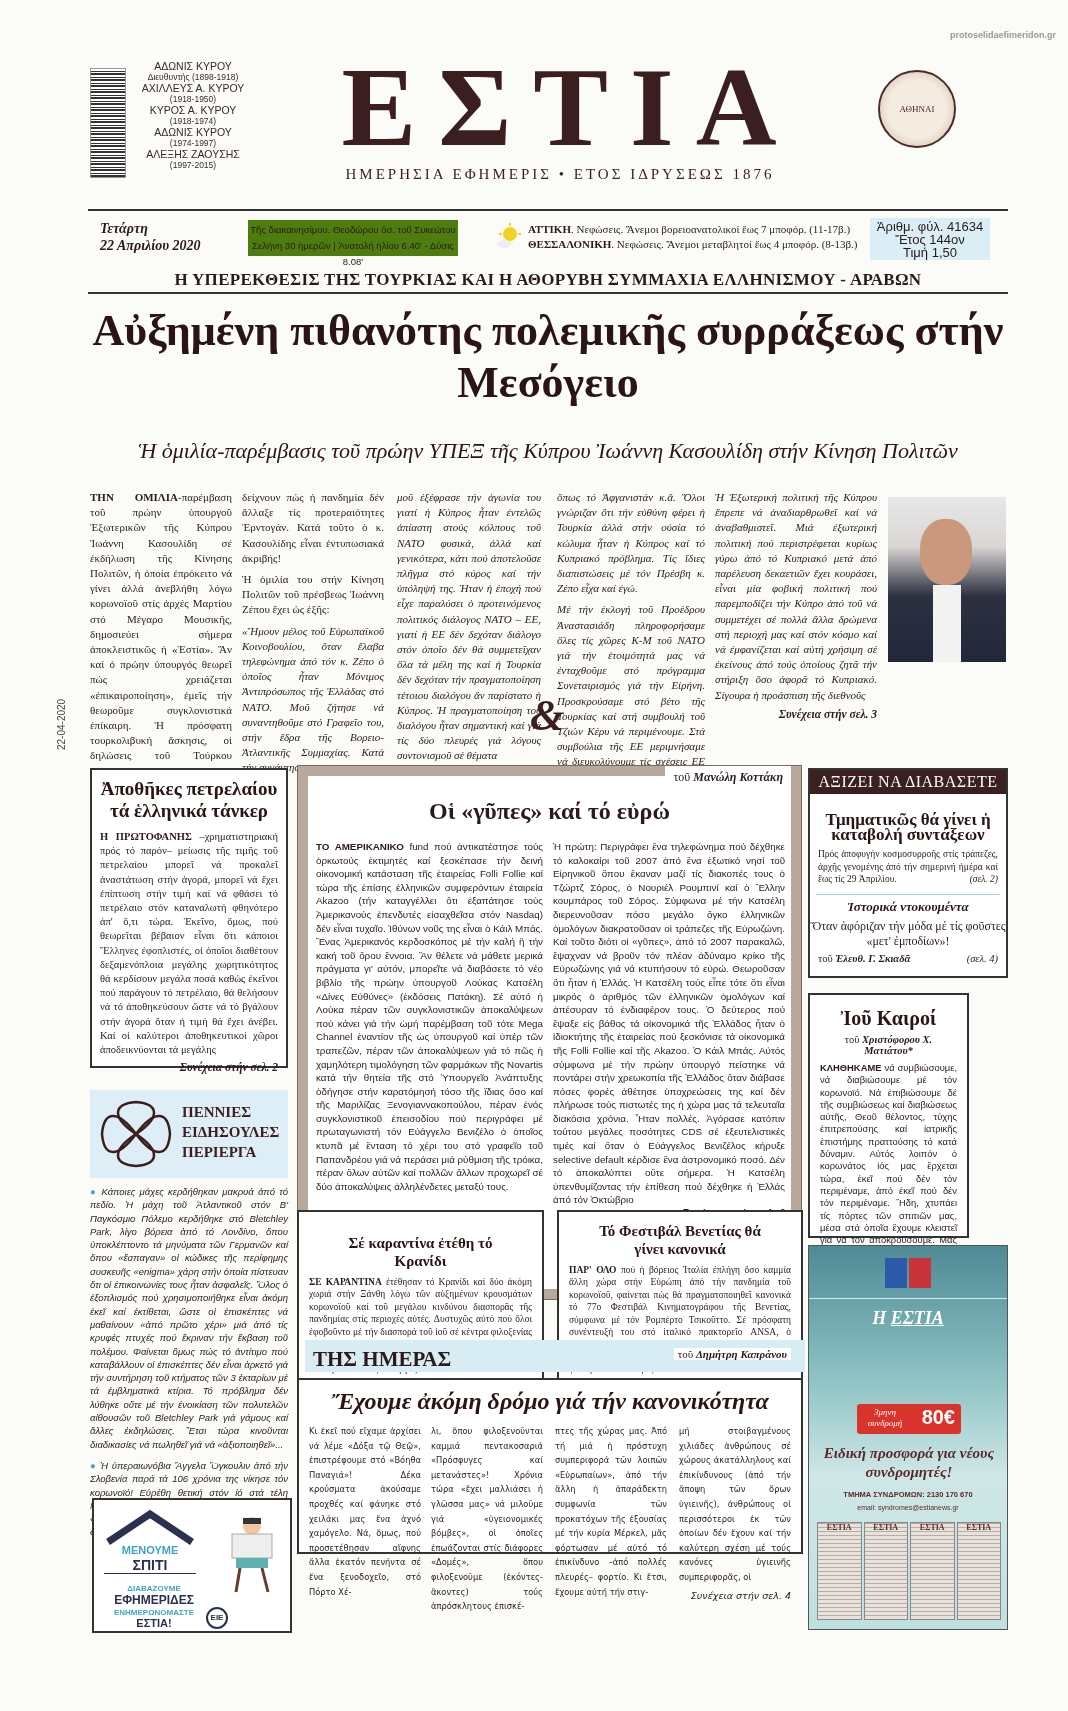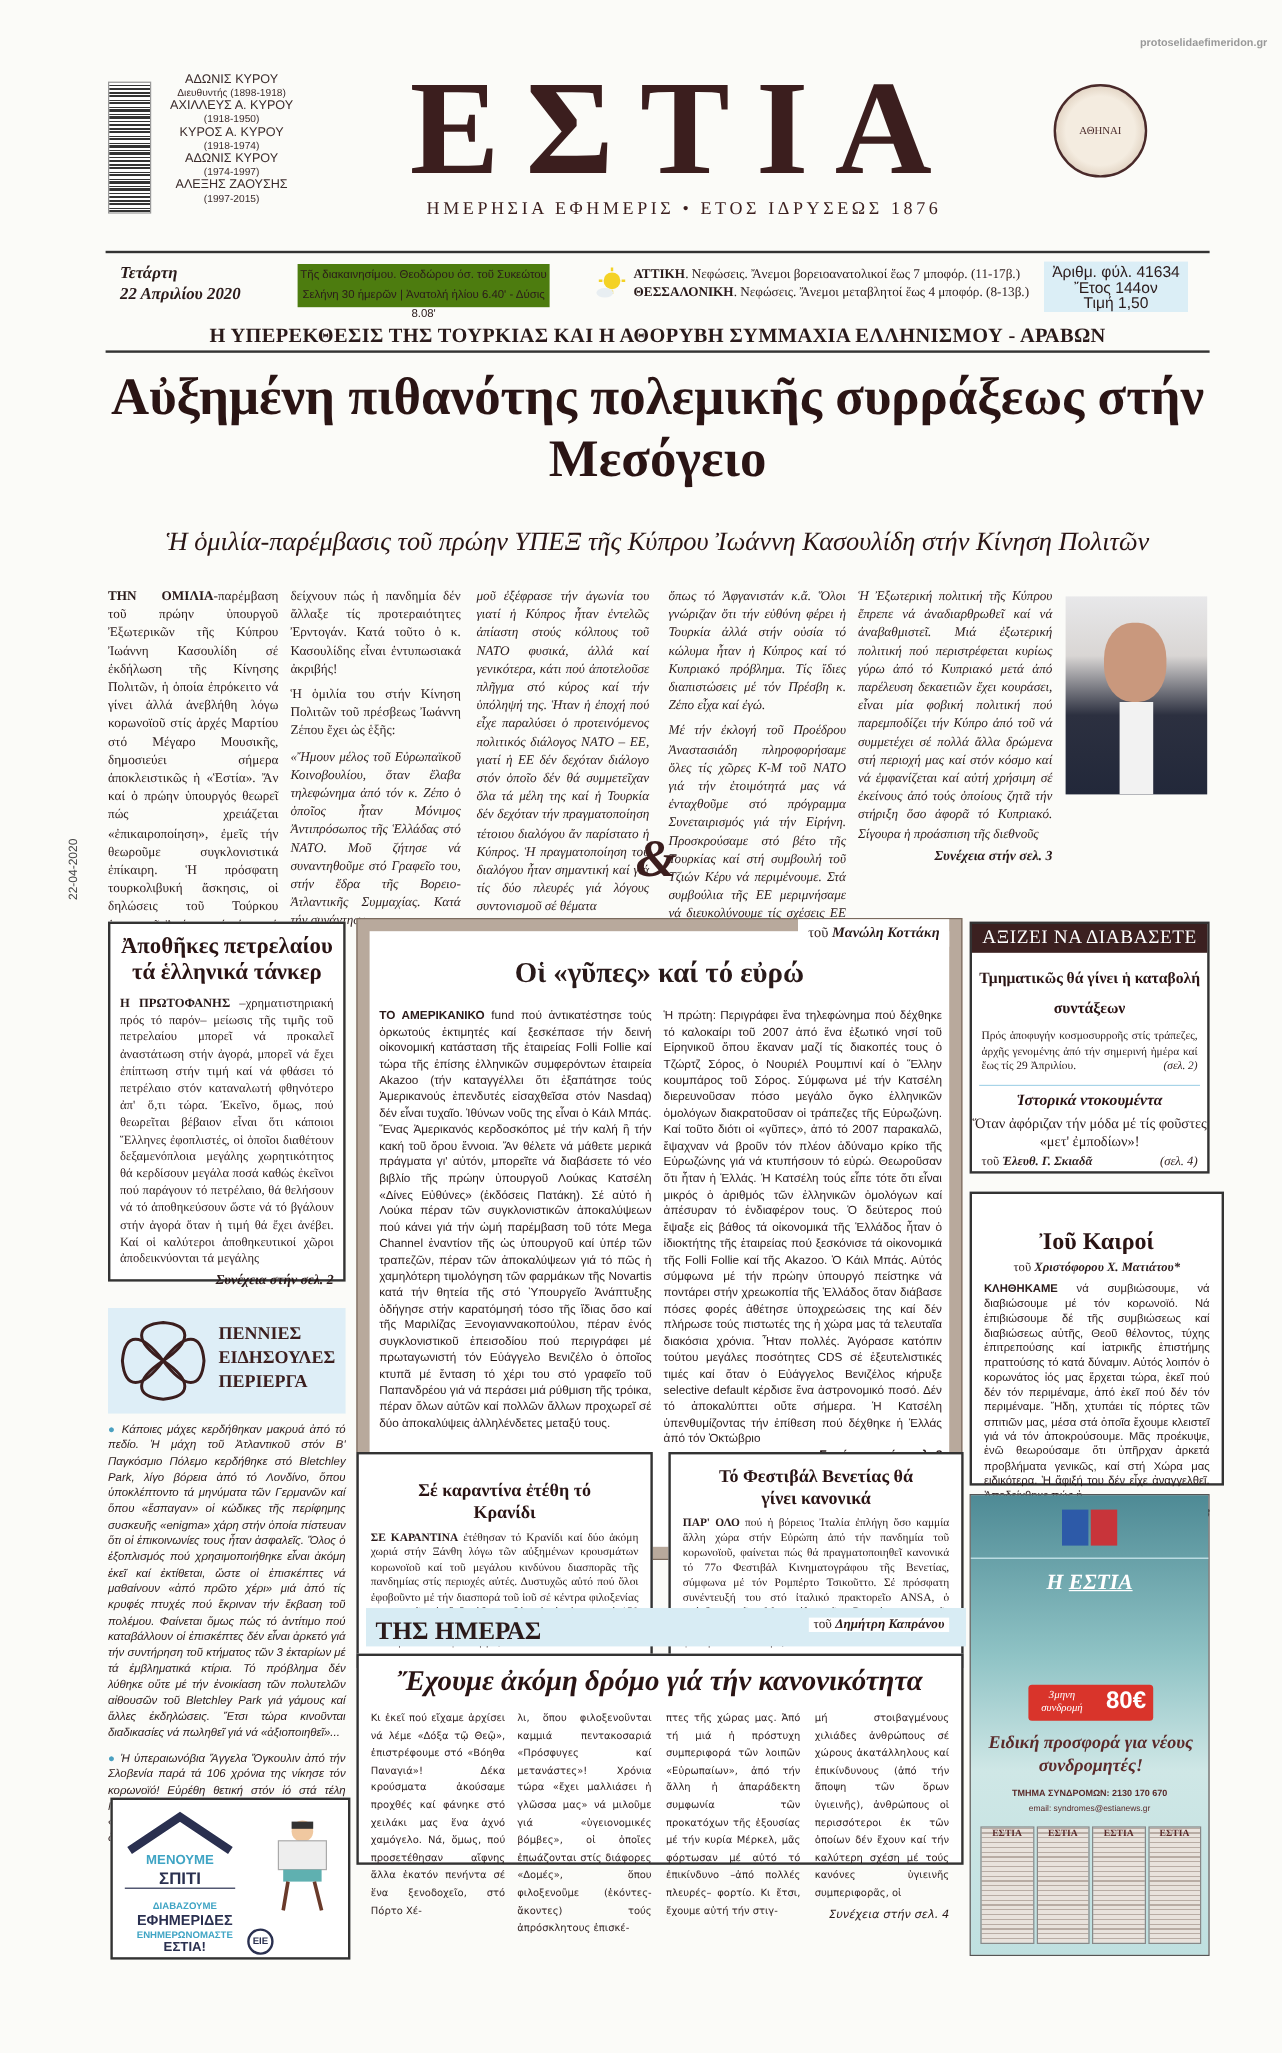--- a/index.html
+++ b/index.html
@@ -4,21 +4,21 @@
 <style>
   *{box-sizing:border-box;margin:0;padding:0}
   body{width:1068px;height:1711px;background:#fbfbf8;font-family:"Liberation Serif",serif;color:#2a1a1a;position:relative;overflow:hidden}
   .abs{position:absolute}
   .watermark{right:12px;top:30px;font-family:"Liberation Sans",sans-serif;font-size:9px;color:#999;font-weight:bold}
   .barcode{left:90px;top:68px;width:36px;height:110px;border:1px solid #999;background:repeating-linear-gradient(0deg,#333 0 2px,#fff 2px 3px,#333 3px 4px,#fff 4px 6px);}
   .founders{left:138px;top:60px;width:110px;text-align:center;font-family:"Liberation Sans",sans-serif;color:#3a2a2a}
   .founders .n{font-size:10.5px;line-height:12px}
   .founders .y{font-size:8.5px;line-height:10px}
   .masthead{left:280px;top:52px;width:580px;text-align:center;font-size:112px;font-weight:bold;color:#3b1e1e;letter-spacing:22px;line-height:110px;font-family:"Liberation Serif",serif}
-  .subtitle{left:275px;top:166px;width:590px;text-align:center;font-size:15px;letter-spacing:3px;color:#3b1e1e}
+  .subtitle{left:265px;top:166px;width:590px;text-align:center;font-size:15px;letter-spacing:3px;color:#3b1e1e}
   .seal{left:878px;top:70px;width:78px;height:78px;border-radius:50%;border:2px solid #4a2a2a;background:radial-gradient(circle,#f4ece0 55%,#e5d8c8 70%,#fff 72%);display:flex;align-items:center;justify-content:center;font-size:9px;color:#4a2a2a}
   .rule{left:88px;top:209px;width:920px;height:2px;background:#333}
   .date{left:100px;top:220px;width:130px;font-style:italic;font-weight:bold;font-size:14px;line-height:17px}
   .feast{left:248px;top:220px;width:210px;height:36px;background:#4d7c0f;font-family:"Liberation Sans",sans-serif;font-size:9.5px;text-align:center;line-height:16px;padding-top:2px}
   .weather{left:528px;top:222px;width:340px;font-size:11px;line-height:15px}
   .sun{left:496px;top:222px;width:28px;height:28px}
   .issue{left:870px;top:218px;width:120px;height:42px;background:#dbeef6;font-family:"Liberation Sans",sans-serif;font-size:13px;text-align:center;line-height:13px;padding-top:2px}
   .kicker{left:88px;top:270px;width:920px;text-align:center;font-weight:bold;font-size:17px;letter-spacing:.3px;border-bottom:2px solid #333;padding-bottom:2px}
   .headline{left:88px;top:305px;width:920px;text-align:center;font-weight:bold;font-size:44px;line-height:52px;color:#2a1414}
   .deck{left:88px;top:438px;width:920px;text-align:center;font-style:italic;font-size:22px;color:#2a1414}
@@ -201,29 +201,29 @@
   <div class="col" style="left:132px;top:44px;width:112px;font-family:'DejaVu Sans',sans-serif;font-size:8.3px;line-height:14.6px">λι, ὅπου φιλοξενοῦνται καμμιά πεντακοσαριά «Πρόσφυγες καί μετανάστες»! Χρόνια τώρα «ἔχει μαλλιάσει ἡ γλῶσσα μας» νά μιλοῦμε γιά «ὑγειονομικές βόμβες», οἱ ὁποῖες ἐπωάζονται στίς διάφορες «Δομές», ὅπου φιλοξενοῦμε (ἑκόντες-ἄκοντες) τούς ἀπρόσκλητους ἐπισκέ-</div>
   <div class="col" style="left:256px;top:44px;width:112px;font-family:'DejaVu Sans',sans-serif;font-size:8.3px;line-height:14.6px">πτες τῆς χώρας μας. Ἀπό τή μιά ἡ πρόστυχη συμπεριφορά τῶν λοιπῶν «Εὐρωπαίων», ἀπό τήν ἄλλη ἡ ἀπαράδεκτη συμφωνία τῶν προκατόχων τῆς ἐξουσίας μέ τήν κυρία Μέρκελ, μᾶς φόρτωσαν μέ αὐτό τό ἐπικίνδυνο –ἀπό πολλές πλευρές– φορτίο. Κι ἔτσι, ἔχουμε αὐτή τήν στιγ-</div>
   <div class="col" style="left:380px;top:44px;width:112px;font-family:'DejaVu Sans',sans-serif;font-size:8.3px;line-height:14.6px">
     <p>μή στοιβαγμένους χιλιάδες ἀνθρώπους σέ χώρους ἀκατάλληλους καί ἐπικίνδυνους (ἀπό τήν ἄποψη τῶν ὅρων ὑγιεινῆς), ἀνθρώπους οἱ περισσότεροι ἐκ τῶν ὁποίων δέν ἔχουν καί τήν καλύτερη σχέση μέ τούς κανόνες ὑγιεινῆς συμπεριφορᾶς, οἱ</p>
     <p class="cont" style="font-size:9.5px;font-weight:normal;margin-top:4px">Συνέχεια στήν σελ. 4</p>
   </div>
 </div>
 
 <div class="box" style="left:808px;top:768px;width:200px;height:210px">
   <div class="sidehead">ΑΞΙΖΕΙ ΝΑ ΔΙΑΒΑΣΕΤΕ</div>
-  <h3 style="font-size:13px;line-height:25px;margin:8px 6px 0">Τμηματικῶς θά γίνει ἡ καταβολή συντάξεων</h3>
+  <h3 style="font-size:17px;line-height:15px;margin:18px 6px 0">Τμηματικῶς θά γίνει ἡ καταβολή συντάξεων</h3>
   <div style="font-size:9.5px;line-height:12.5px;margin:6px 8px 0;text-align:justify"><span>Πρός ἀποφυγήν κοσμοσυρροῆς στίς τράπεζες, ἀρχῆς γενομένης ἀπό τήν σημερινή ἡμέρα καί ἕως τίς 29 Ἀπριλίου.</span> <i style="float:right">(σελ. 2)</i></div>
   <div style="height:1px;background:#a8d4e8;margin:8px 6px 4px"></div>
   <h3 class="it" style="font-size:13px">Ἱστορικά ντοκουμέντα</h3>
   <div style="text-align:center;font-size:12px;line-height:15px;margin-top:4px">Ὅταν ἀφόριζαν τήν μόδα μέ τίς φοῦστες «μετ' ἐμποδίων»!</div>
   <div style="font-size:10.5px;margin:4px 8px 0"><span>τοῦ</span> <b class="it">Ἐλευθ. Γ. Σκιαδᾶ</b><i style="float:right">(σελ. 4)</i></div>
 </div>
 
-<div class="box" style="left:808px;top:993px;width:212px;height:245px;padding:23px 10px">
+<div class="box" style="left:808px;top:993px;width:161px;height:245px;padding:6px 10px">
   <h3 style="font-size:20px;margin-top:6px">Ἰοῦ Καιροί</h3>
   <div style="text-align:center;font-size:10.5px;margin-top:4px"><span>τοῦ</span> <b class="it">Χριστόφορου Χ. Ματιάτου*</b></div>
   <div class="col" style="position:static;margin-top:6px;font-family:'Liberation Sans',sans-serif;font-size:9.4px;line-height:12.3px"><b>ΚΛΗΘΗΚΑΜΕ</b><span> νά συμβιώσουμε, νά διαβιώσουμε μέ τόν κορωνοϊό. Νά ἐπιβιώσουμε δέ τῆς συμβιώσεως καί διαβιώσεως αὐτῆς, Θεοῦ θέλοντος, τύχης ἐπιτρεπούσης καί ἰατρικῆς ἐπιστήμης πραττούσης τό κατά δύναμιν. Αὐτός λοιπόν ὁ κορωνάτος ἰός μας ἔρχεται τώρα, ἐκεῖ πού δέν τόν περιμέναμε, ἀπό ἐκεῖ πού δέν τόν περιμέναμε. Ἤδη, χτυπάει τίς πόρτες τῶν σπιτιῶν μας, μέσα στά ὁποῖα ἔχουμε κλειστεῖ γιά νά τόν ἀποκρούσουμε. Μᾶς προέκυψε, ἐνῶ θεωρούσαμε ὅτι ὑπῆρχαν ἀρκετά προβλήματα γενικῶς, καί στή Χώρα μας ειδικότερα. Ἡ ἄφιξή του δέν εἶχε ἀναγγελθεῖ. Ἀποδείχθηκε πώς ἡ</span></div>
   <div class="cont" style="font-family:'Liberation Sans',sans-serif;font-size:10px;margin-top:4px">Συνέχεια στήν σελ. 8</div>
 </div>
 
 <div class="abs ad1">
   <div style="position:absolute;left:76px;top:12px;width:46px;height:30px;display:flex;gap:2px">
     <div style="width:22px;height:30px;background:#2d5aa8"></div>
       <div style="width:22px;height:30px;background:#c8343a"></div>

